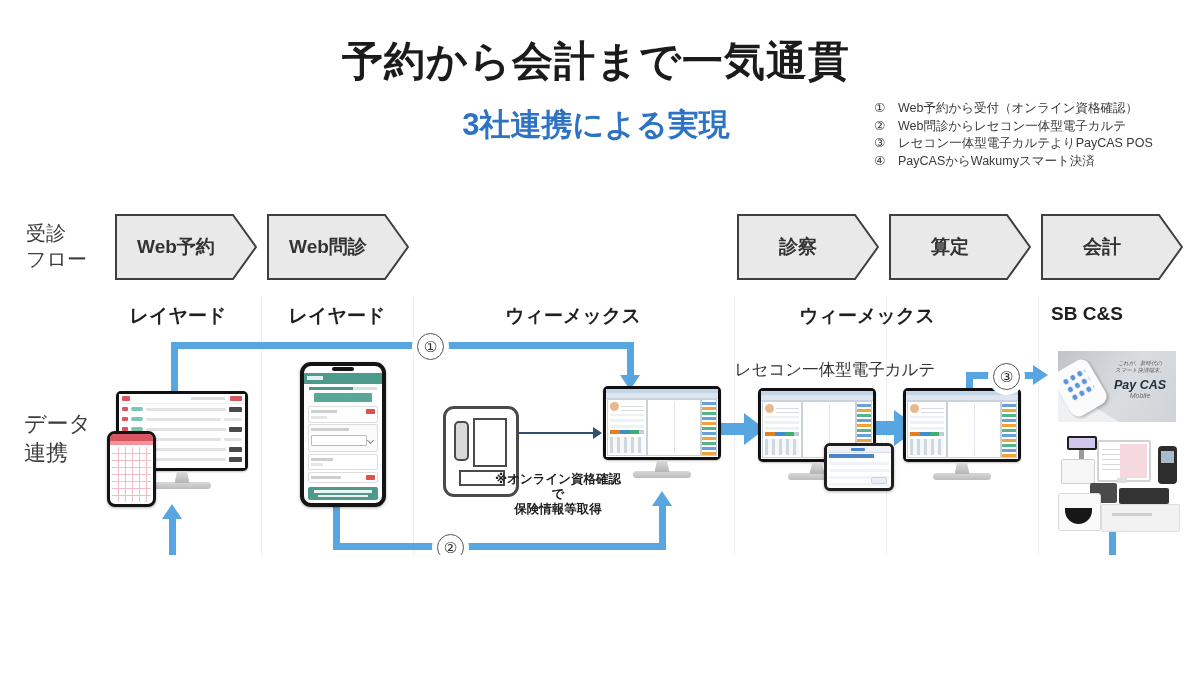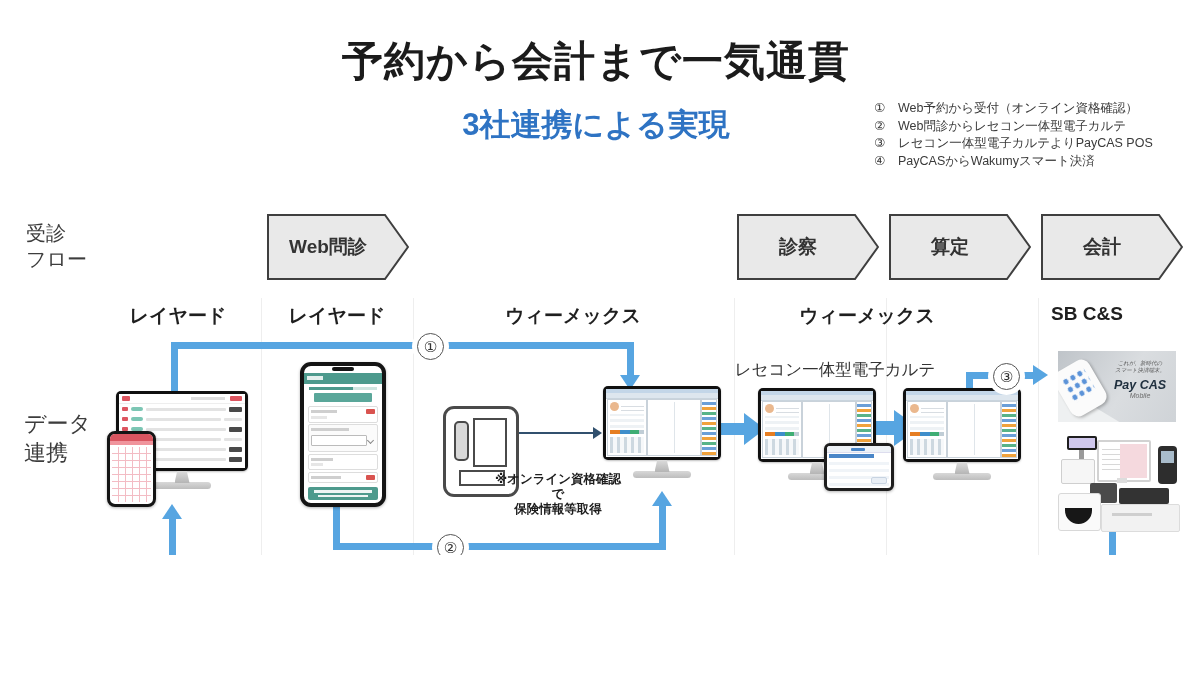--- a/index.html
+++ b/index.html
@@ -139,20 +139,26 @@
     <div>データ</div>
     <div>連携</div>
   </div>
 
   <div class="abs sep" style="left:261px;"></div>
   <div class="abs sep" style="left:413px;"></div>
   <div class="abs sep" style="left:734px;"></div>
   <div class="abs sep" style="left:886px;"></div>
   <div class="abs sep" style="left:1038px;"></div>
 
+  <div class="abs chev" style="left:115px;width:142px;">
+    <svg width="142" height="66">
+        <polygon points="1,1 118,1 141,33 118,65 1,65" fill="#E9E9E9" stroke="#3F3F3F" stroke-width="2"></polygon>
+      </svg>
+    <div class="lbl">Web予約</div>
+  </div>
   <div class="abs chev" style="left:267px;width:142px;">
     <svg width="142" height="66">
         <polygon points="1,1 118,1 141,33 118,65 1,65" fill="#E9E9E9" stroke="#3F3F3F" stroke-width="2"></polygon>
       </svg>
     <div class="lbl">Web問診</div>
   </div>
   <div class="abs chev" style="left:737px;width:142px;">
     <svg width="142" height="66">
         <polygon points="1,1 118,1 141,33 118,65 1,65" fill="#E9E9E9" stroke="#3F3F3F" stroke-width="2"></polygon>
       </svg>

